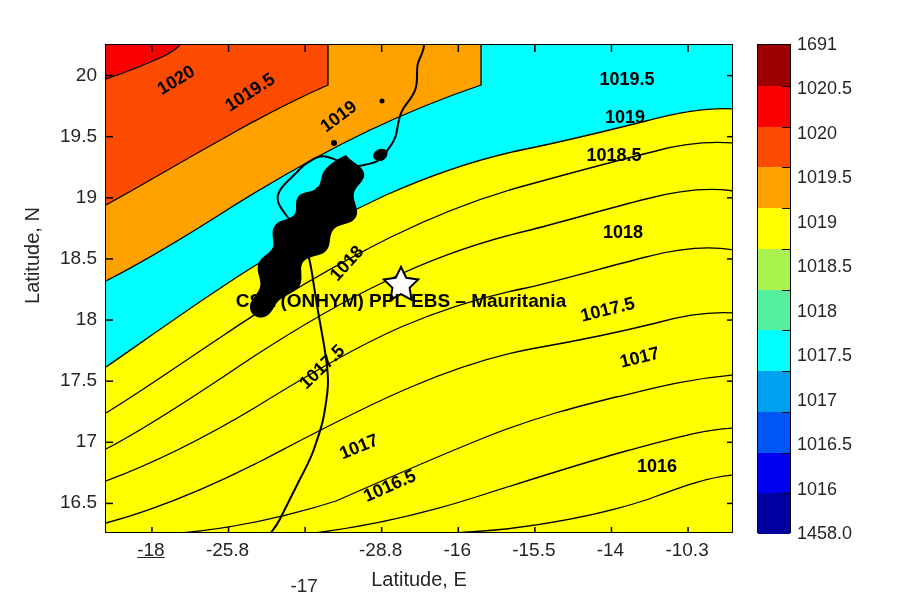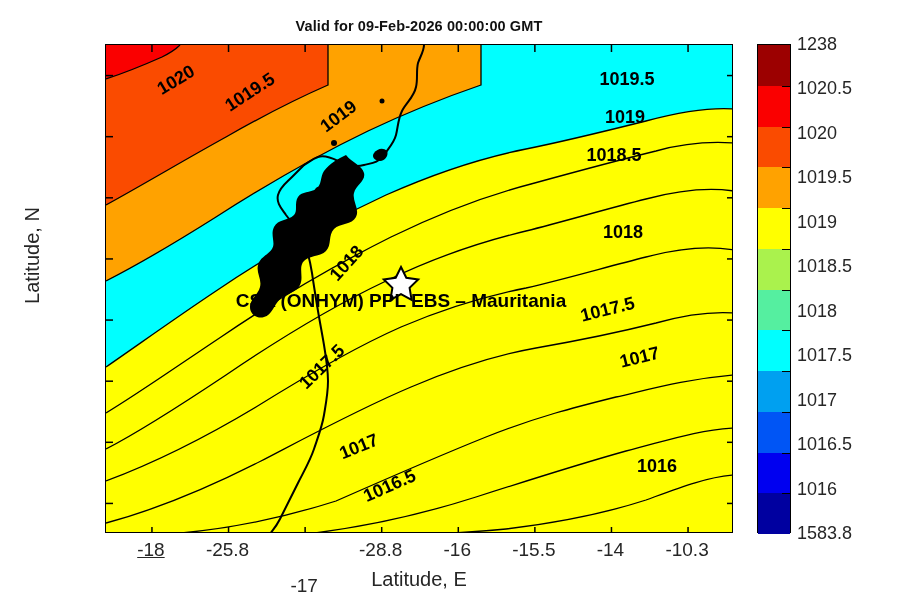--- a/index.html
+++ b/index.html
@@ -45,21 +45,20 @@
   .coastfill{fill:#000;}
   #sitelabel{font-family:"Liberation Sans",sans-serif;font-weight:bold;
              font-size:19px;fill:#000;}
   .tickmark{stroke:#000;stroke-width:1.5;}
 </style>
 </head>
 <body>
 
 <div id="root">
 
-  <div id="title">Valid for 09-Feb-2026 00:00:00 GMT</div>
 
   <div id="plot">
     <svg width="628" height="489" viewBox="0 0 628 489">
       <defs>
         <clipPath id="clipPlot">
             <rect x="0" y="0" width="628" height="489"></rect>
           </clipPath>
       </defs>
       <g clip-path="url(#clipPlot)">
 
@@ -190,20 +189,30 @@
             <line x1="628" y1="336.1875" x2="621" y2="336.1875" class="tickmark"></line>
             <line x1="0" y1="397.3125" x2="7" y2="397.3125" class="tickmark"></line>
             <line x1="628" y1="397.3125" x2="621" y2="397.3125" class="tickmark"></line>
             <line x1="0" y1="458.4375" x2="7" y2="458.4375" class="tickmark"></line>
             <line x1="628" y1="458.4375" x2="621" y2="458.4375" class="tickmark"></line>
           </g>
       </g>
     </svg>
   </div>
 
+  <div id="ylabels">
+      <div class="ytick" style="top: 30.5625px;">20</div>
+      <div class="ytick" style="top: 91.6875px;">19.5</div>
+      <div class="ytick" style="top: 152.812px;">19</div>
+      <div class="ytick" style="top: 213.938px;">18.5</div>
+      <div class="ytick" style="top: 275.062px;">18</div>
+      <div class="ytick" style="top: 336.188px;">17.5</div>
+      <div class="ytick" style="top: 397.312px;">17</div>
+      <div class="ytick" style="top: 458.438px;">16.5</div>
+    </div>
   <div id="xlabels">
       <div class="xtick" style="left: 45.9512px; text-decoration: underline;">-18</div>
       <div class="xtick" style="left: 122.537px;">-25.8</div>
       <div class="xtick" style="left: 199.122px; margin-top: 36px;">-17</div>
       <div class="xtick" style="left: 275.707px;">-28.8</div>
       <div class="xtick" style="left: 352.293px;">-16</div>
       <div class="xtick" style="left: 428.878px;">-15.5</div>
       <div class="xtick" style="left: 505.463px;">-14</div>
       <div class="xtick" style="left: 582.049px;">-10.3</div>
     </div>
@@ -230,27 +239,27 @@
       <div class="band" style="height: 40.75px; background: rgb(0, 160, 240);"></div>
       <div class="cbtick-in" style="top: 326px;"></div>
       <div class="band" style="height: 40.75px; background: rgb(0, 85, 245);"></div>
       <div class="cbtick-in" style="top: 366.75px;"></div>
       <div class="band" style="height: 40.75px; background: rgb(0, 0, 240);"></div>
       <div class="cbtick-in" style="top: 407.5px;"></div>
       <div class="band" style="height: 40.75px; background: rgb(0, 0, 160);"></div>
       <div class="cbtick-in" style="top: 448.25px;"></div>
     </div>
   <div id="cblabels">
-      <div class="cbtick" style="top: 0px;">1238</div>
+      <div class="cbtick" style="top: 0px;">1691</div>
       <div class="cbtick" style="top: 44.4545px;">1020.5</div>
       <div class="cbtick" style="top: 88.9091px;">1020</div>
       <div class="cbtick" style="top: 133.364px;">1019.5</div>
       <div class="cbtick" style="top: 177.818px;">1019</div>
       <div class="cbtick" style="top: 222.273px;">1018.5</div>
       <div class="cbtick" style="top: 266.727px;">1018</div>
       <div class="cbtick" style="top: 311.182px;">1017.5</div>
       <div class="cbtick" style="top: 355.636px;">1017</div>
       <div class="cbtick" style="top: 400.091px;">1016.5</div>
       <div class="cbtick" style="top: 444.545px;">1016</div>
-      <div class="cbtick" style="top: 489px;">1583.8</div>
+      <div class="cbtick" style="top: 489px;">1458.0</div>
     </div>
 
 </div>
 
 </body></html>

